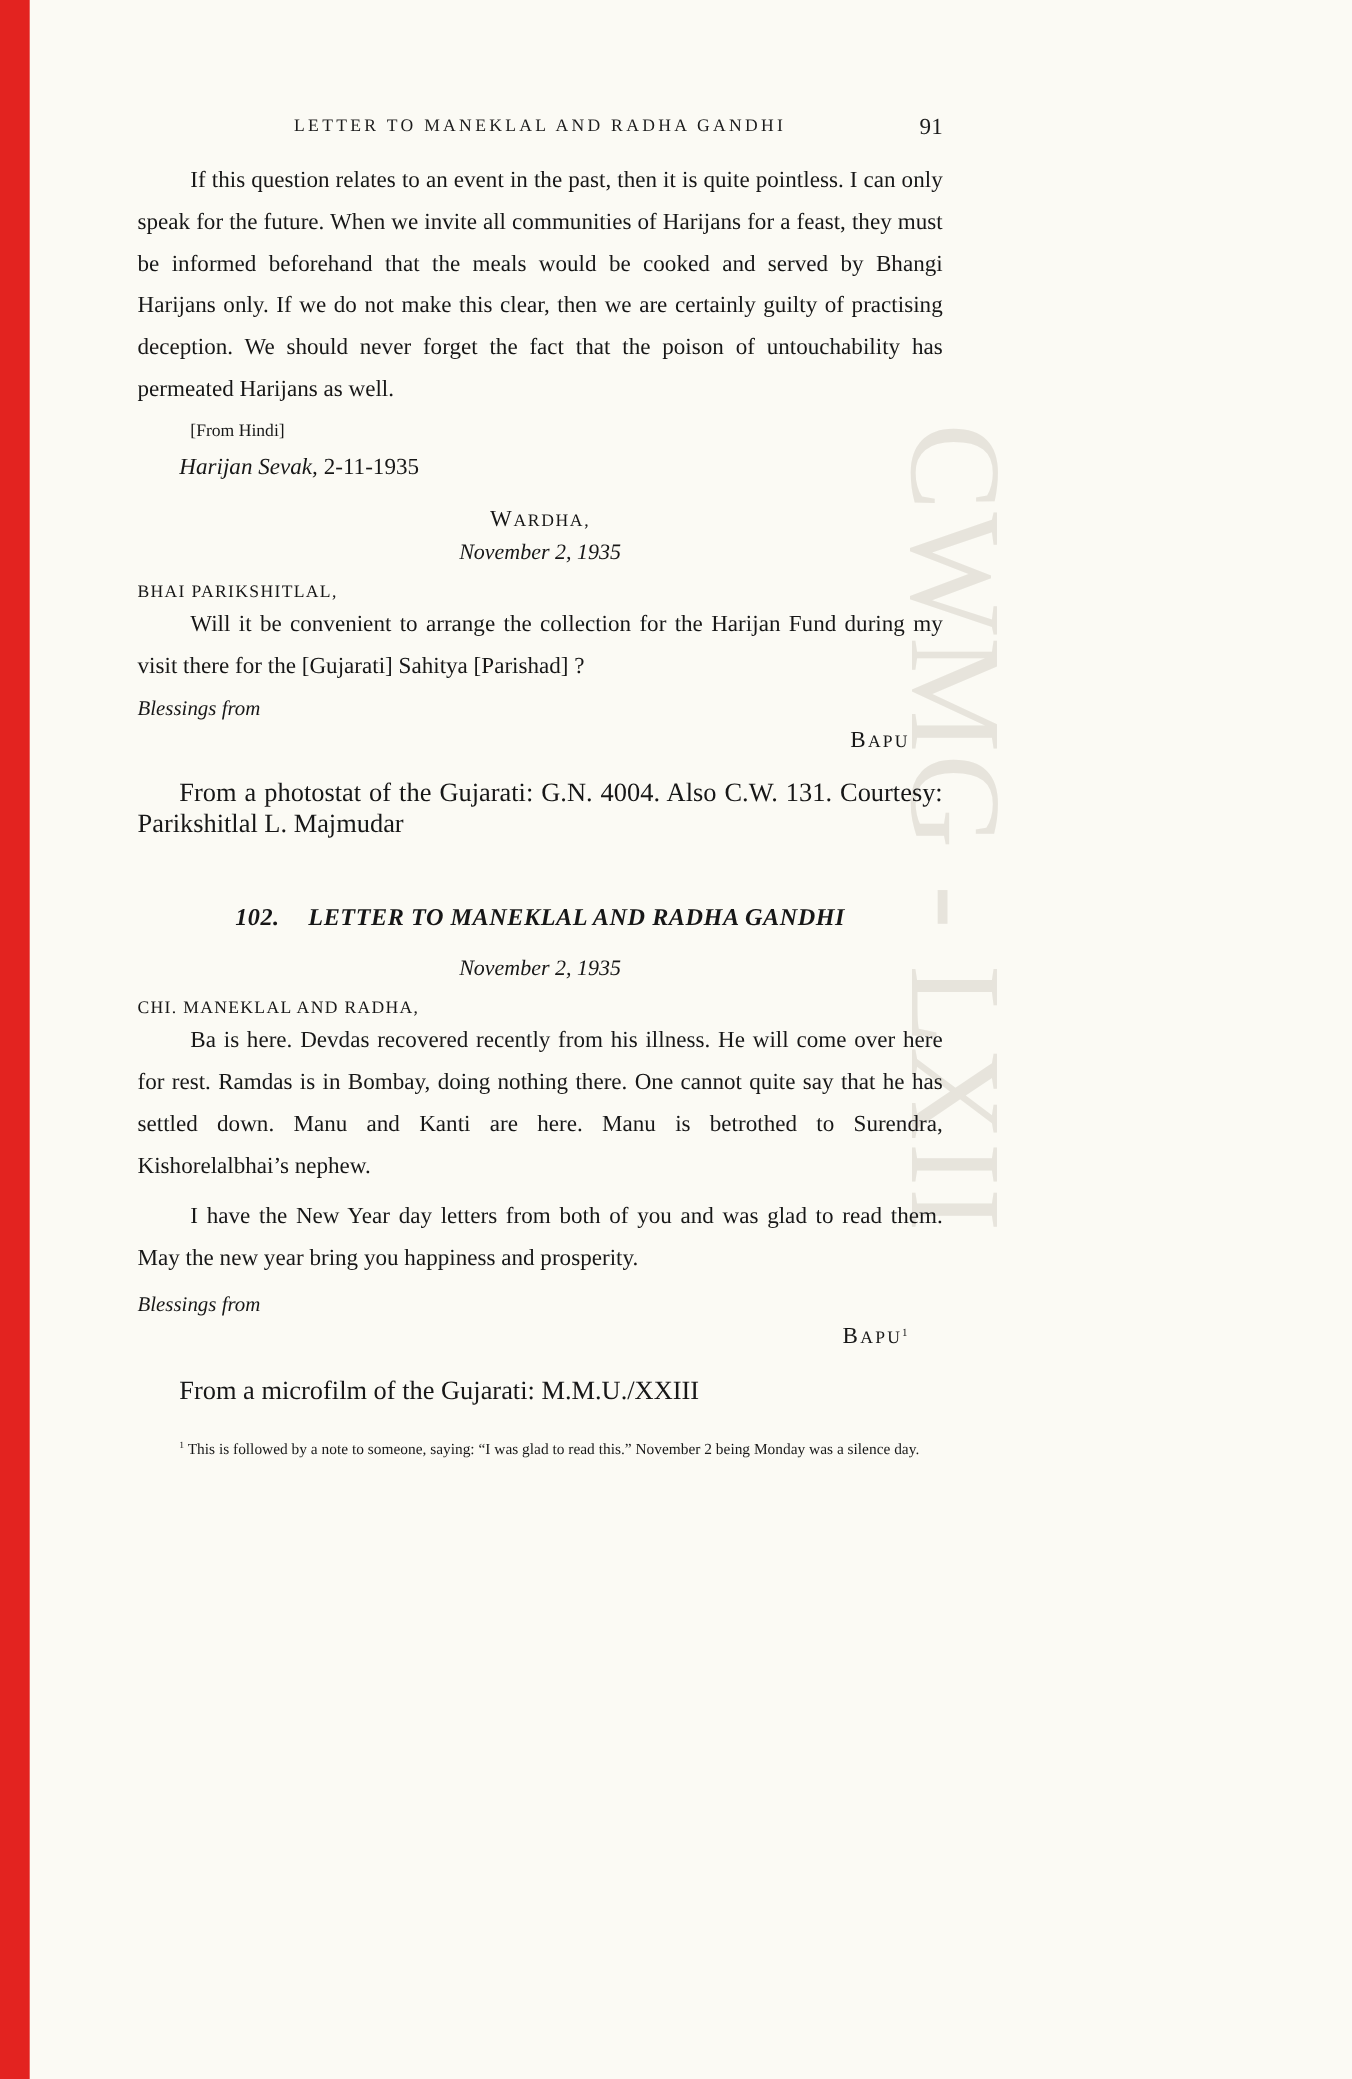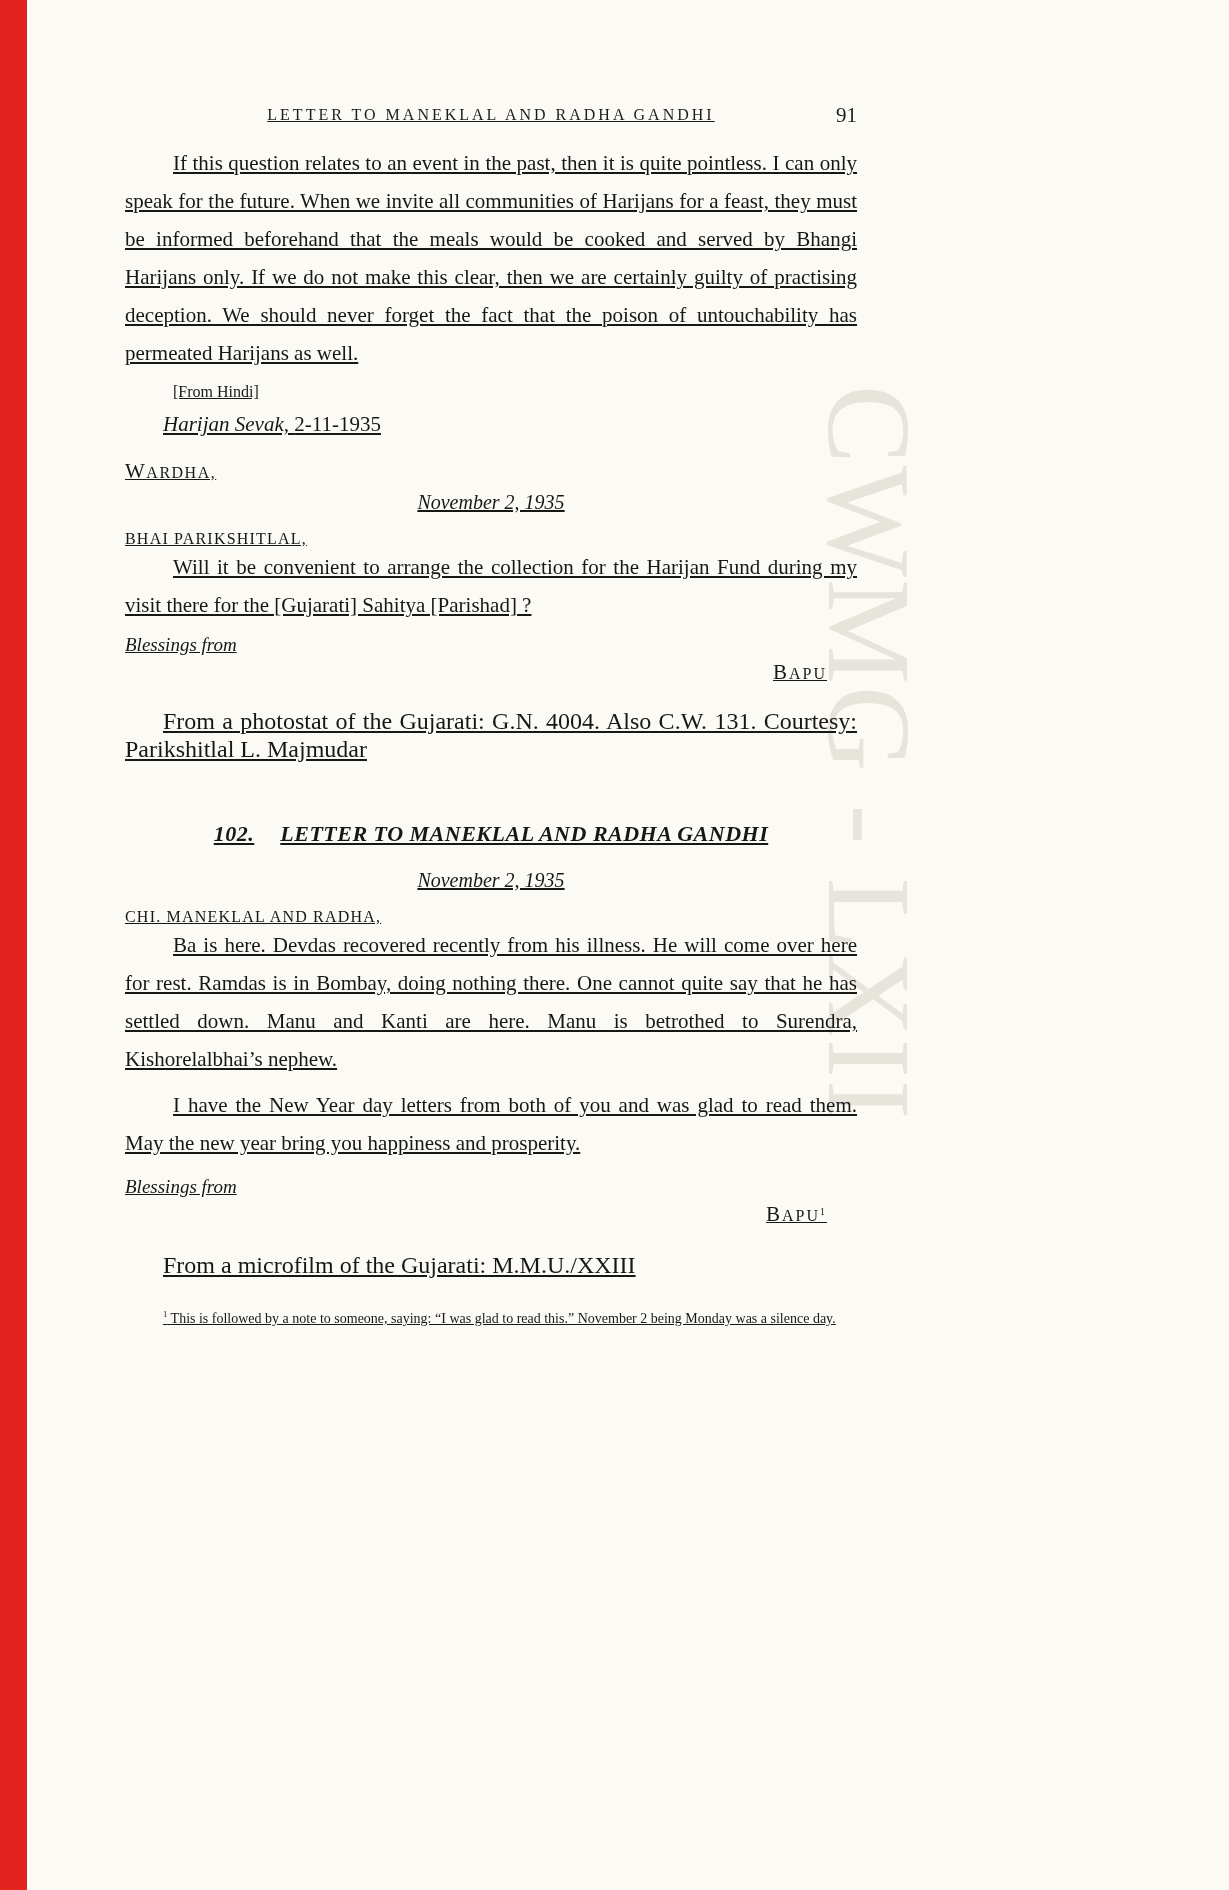--- a/index.html
+++ b/index.html
@@ -32,21 +32,20 @@
     color: #e7e4dc;
     z-index: 1;
     user-select: none;
   }
   .content {
     position: absolute;
     left: 125px;
     top: 106px;
     width: 732px;
     z-index: 2;
-    text-decoration: underline;
   }
   .runhead {
     position: relative;
     text-align: center;
     font-size: 16px;
     letter-spacing: 3px;
     color: #1c1c1c;
   }
   .pagenum {
     position: absolute;
@@ -64,21 +63,21 @@
   .attrib-2 { font-size: 21px; line-height: 30px; padding-left: 38px; margin-top: 2px; }
   .ital { font-style: italic; }
   .heading {
     text-align: center;
     font-style: italic;
     font-size: 22px;
     letter-spacing: 0.5px;
   }
   .heading .num { margin-right: 26px; }
   .place-line {
-    text-align: left;
+    text-align: center;
     font-size: 16px;
     letter-spacing: 1.5px;
     margin-top: 20px;
   }
   .place-line::first-letter { font-size: 21px; }
   .date-line {
     text-align: center;
     font-style: italic;
     font-size: 20px;
     margin-top: 7px;

